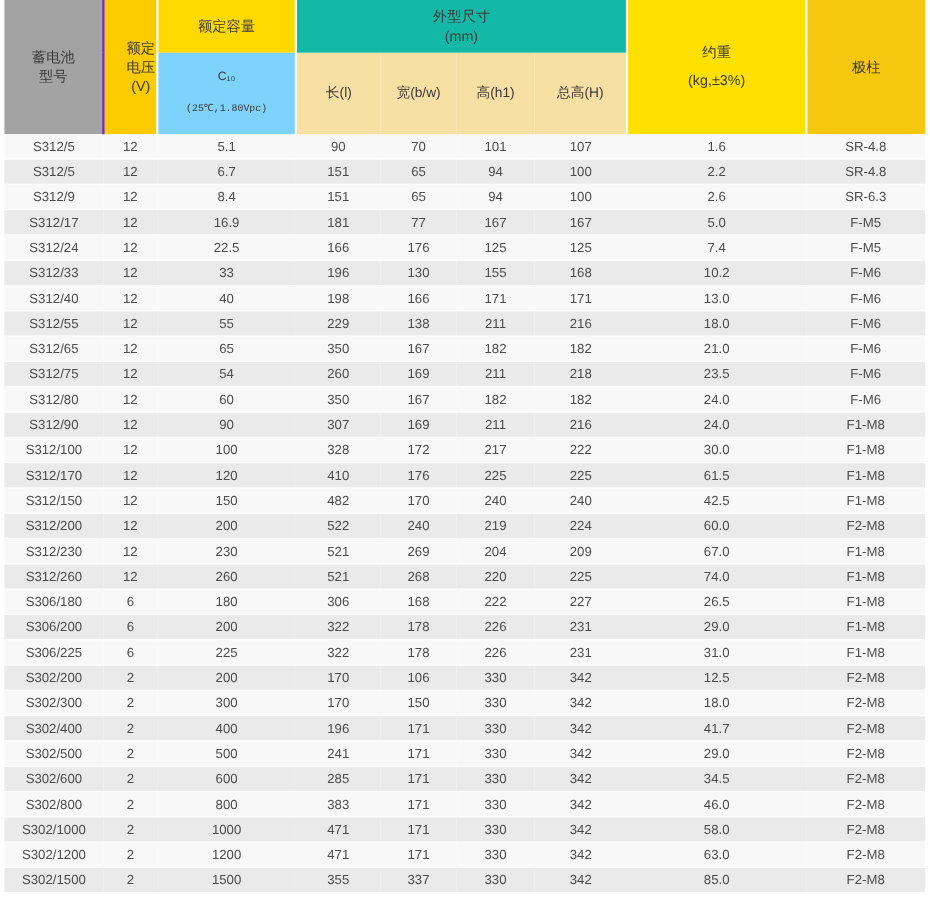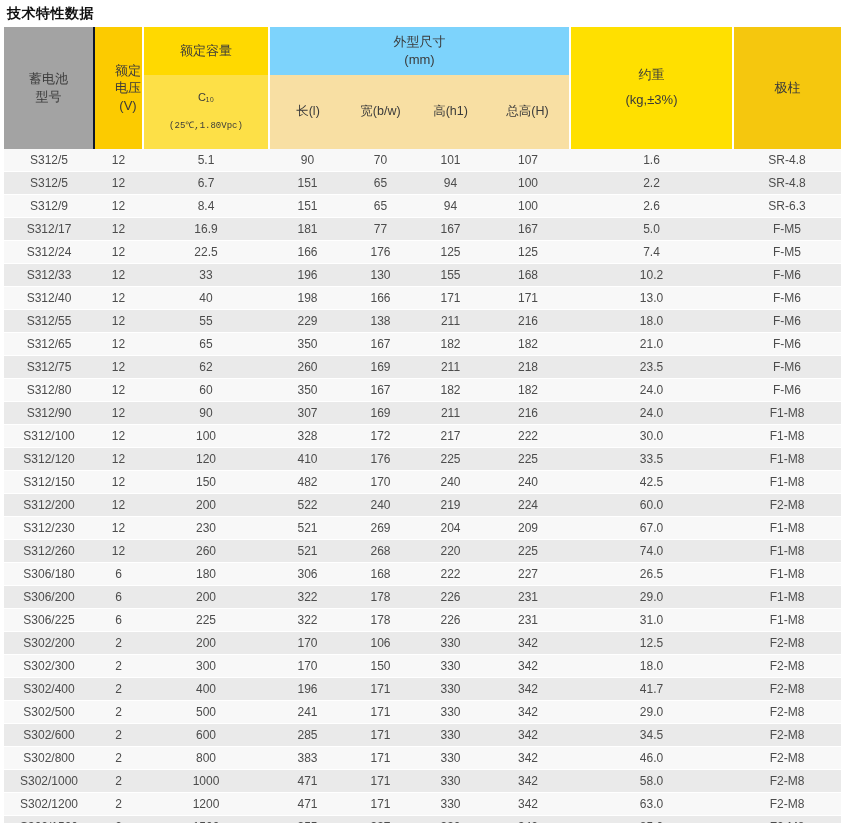--- a/index.html
+++ b/index.html
@@ -27,29 +27,29 @@
     font-weight: normal;
     color: #3a3a3a;
     text-align: center;
     vertical-align: middle;
     font-size: 13px;
     white-space: pre-line;
     line-height: 1.35;
   }
   
   th.c-model    { background: #a3a3a3; height: 68px; }
-  th.c-volt     { background: #fccb00; border-left: 2px solid #0f172a; padding-left: 19px; }
+  th.c-volt     { background: #fccb00; border-left: 2px solid #6d28d9; padding-left: 19px; }
   th.c-cap      { background: #ffd900; border-left: 2px solid #fff; height: 48px; }
-  th.c-dims     { background: #7dd3fc; border-left: 2px solid #fff; }
+  th.c-dims     { background: #14b8a6; border-left: 2px solid #fff; }
   th.c-weight   { background: #ffe000; border-left: 2px solid #fff; line-height: 1.9; margin-top: 16px; }
   th.c-terminal { background: #f5c70e; border-left: 2px solid #fff; }
   
   tr.h2 th { height: 33px; }
   th.sub-cap {
-    background: #fde047;
+    background: #7dd3fc;
     border-left: 2px solid #fff;
     line-height: 1.25;
   }
   th.sub-cap .c10 { display: block; font-size: 11px; }
   th.sub-cap .cond { display: block; font-size: 9px; font-family: Liberation Mono, monospace; }
   th.sub-dim { background: #f8dfa3; font-size: 12.5px; }
   th.sub-dim-first { border-left: 2px solid #fff; }
   
   tbody td {
     height: 23px;
@@ -60,21 +60,20 @@
     border-bottom: 1px solid #ffffff;
   }
   tbody tr:nth-child(odd)  td { background: #f8f8f8; }
   tbody tr:nth-child(even) td { background: #eaeaea; }
 </style>
 </head>
 <body>
 
 <div class="page">
 
-  <div class="title">技术特性数据</div>
 
   <table class="spec-table">
     <colgroup>
       <col style="width:90px">
       <col style="width:49px">
       <col style="width:126px">
       <col style="width:77px">
       <col style="width:69px">
       <col style="width:71px">
       <col style="width:84px">
@@ -202,21 +201,21 @@
           <td>350</td>
           <td>167</td>
           <td>182</td>
           <td>182</td>
           <td>21.0</td>
           <td>F-M6</td>
         </tr>
         <tr>
           <td>S312/75</td>
           <td>12</td>
-          <td>62</td>
+          <td>54</td>
           <td>260</td>
           <td>169</td>
           <td>211</td>
           <td>218</td>
           <td>23.5</td>
           <td>F-M6</td>
         </tr>
         <tr>
           <td>S312/80</td>
           <td>12</td>
@@ -244,28 +243,28 @@
           <td>12</td>
           <td>100</td>
           <td>328</td>
           <td>172</td>
           <td>217</td>
           <td>222</td>
           <td>30.0</td>
           <td>F1-M8</td>
         </tr>
         <tr>
-          <td>S312/120</td>
+          <td>S312/170</td>
           <td>12</td>
           <td>120</td>
           <td>410</td>
           <td>176</td>
           <td>225</td>
           <td>225</td>
-          <td>33.5</td>
+          <td>61.5</td>
           <td>F1-M8</td>
         </tr>
         <tr>
           <td>S312/150</td>
           <td>12</td>
           <td>150</td>
           <td>482</td>
           <td>170</td>
           <td>240</td>
           <td>240</td>

